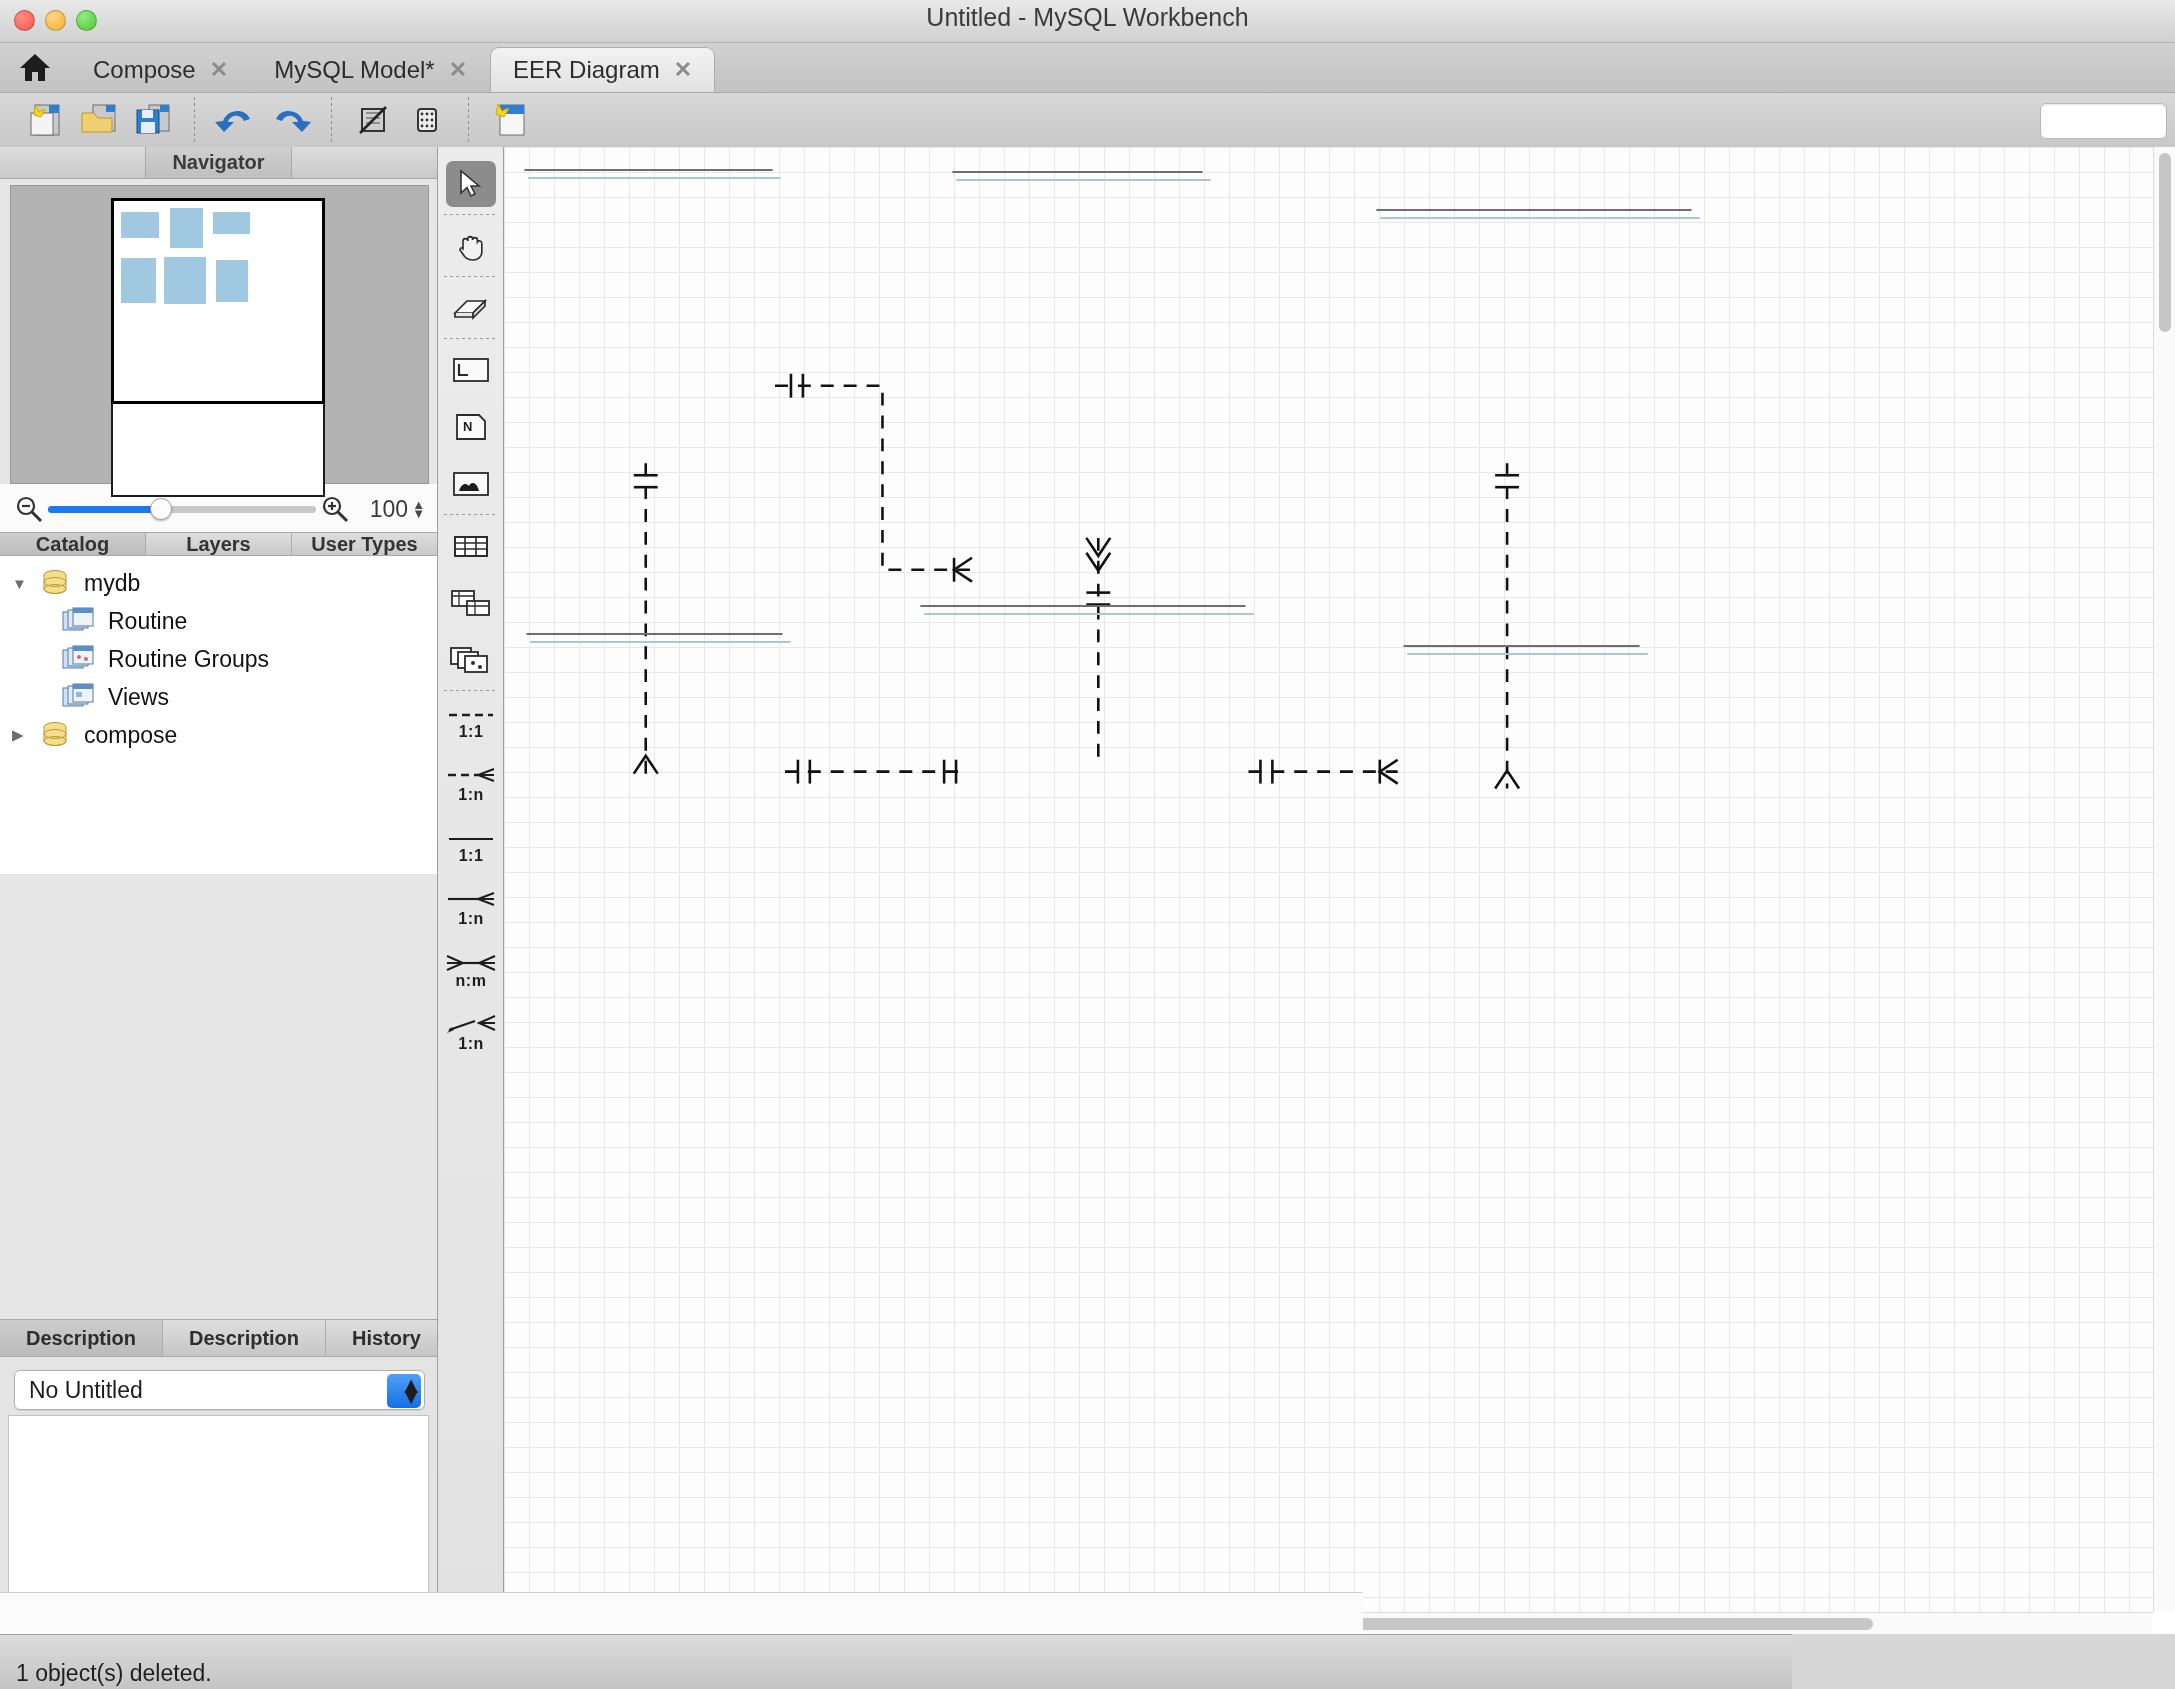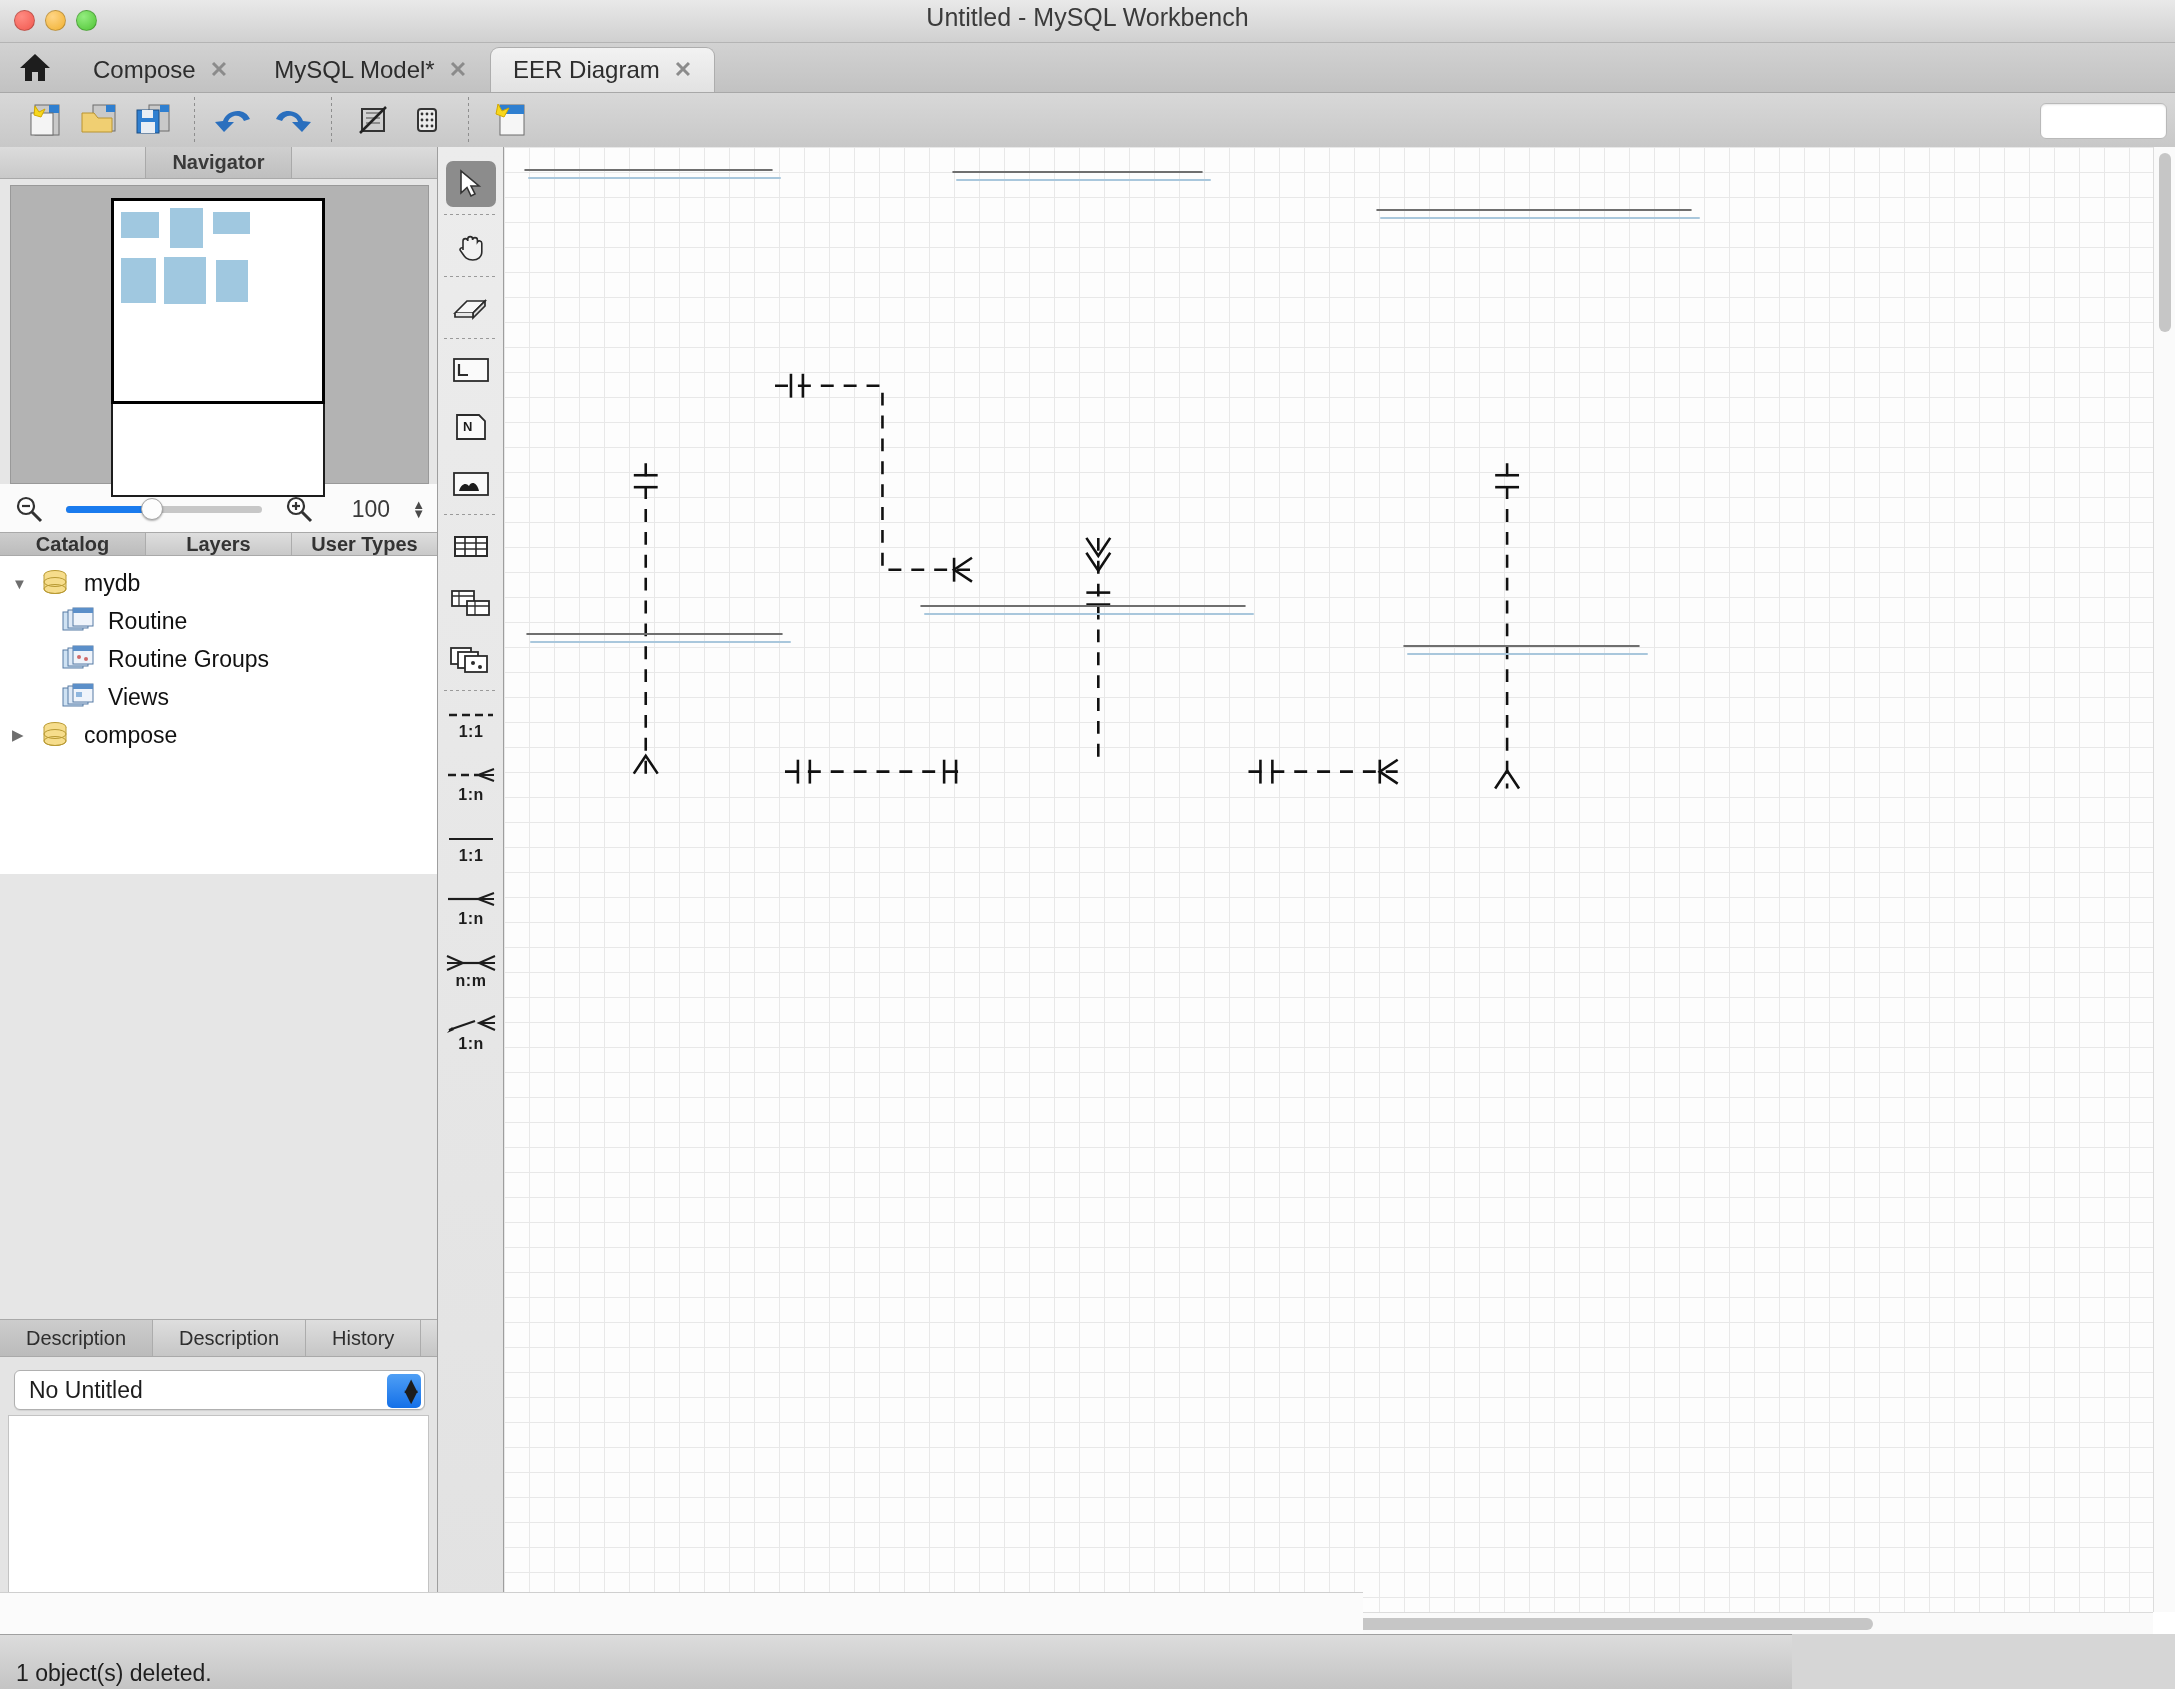--- a/index.html
+++ b/index.html
@@ -88,21 +88,21 @@
     position:relative; margin:6px 8px 0 10px; height:299px;
     background:#b3b3b3; border:1px solid #999;
   }
   .nav-page{ position:absolute; left:100px; top:12px; width:214px; height:299px;
              background:#fff; border:2px solid #1c1c1c; }
   .nav-view{ position:absolute; left:100px; top:12px; width:214px; height:206px;
              border:3px solid #000; background:transparent; }
   .nav-rect{ position:absolute; background:#a0c8e0; }
 
   .zoom-row{
-    display:flex; align-items:center; gap:22px; padding:10px 12px 8px 14px;
+    display:flex; align-items:center; gap:4px; padding:10px 12px 8px 14px;
     background:#fbfbfb;
   }
   .zoom-slider{ position:relative; flex:1; height:10px; }
   .zs-track{ position:absolute; left:0; right:0; top:2px; height:7px;
              border-radius:4px; background:#c7c7c7; }
   .zs-fill{ position:absolute; left:0; width:42%; top:2px; height:7px;
             border-radius:4px; background:#1a7bee; }
   .zs-knob{ position:absolute; left:38%; top:-6px; width:22px; height:22px;
             border-radius:50%; background:#fdfdfd; border:1px solid #a5a5a5;
             box-shadow:0 1px 2px rgba(0,0,0,.3); }
@@ -126,21 +126,21 @@
   .tree-row.indent{ padding-left:62px; }
   .tri{ width:22px; color:#6e6e6e; font-size:15px; margin-right:4px; }
   .ico{ width:34px; height:28px; margin-right:12px; display:inline-block; position:relative; }
 
   .bottom-panel{ position:absolute; left:0; right:0; bottom:0; top:1172px;
                  background:#e4e4e4; }
   .desc-tabs{ display:flex; height:38px;
               background: linear-gradient(to bottom,#dedede,#c6c6c6);
               border-top:1px solid #a9a9a9; border-bottom:1px solid #a9a9a9; }
   .desc-tab{ display:flex; align-items:center; justify-content:center;
-             padding:17px 26px; font-size:20px; font-weight:normal; color:#2e2e2e;
+             padding:17px 26px; font-size:20px; font-weight:bold; color:#2e2e2e;
              border-right:1px solid #acacac; cursor:pointer; }
   .desc-tab.sel{ background: linear-gradient(to bottom,#cdcdcd,#bbbbbb); }
   .sel-combo{ margin:13px 12px 0 14px; height:40px; background:#fff;
               border:1px solid #b0b0b0; border-radius:6px; display:flex;
               align-items:center; position:relative; cursor:pointer;
               box-shadow:0 1px 1px rgba(0,0,0,.08); }
   .sel-combo span{ font-size:23px; color:#1d1d1d; padding-left:14px; }
   .combo-arrow{ position:absolute; right:3px; top:3px; width:34px; height:34px;
                 border-radius:5px; background:linear-gradient(to bottom,#4f9ff5,#1470e8);
                 color:#fff; font-size:15px; line-height:11px; display:flex;

